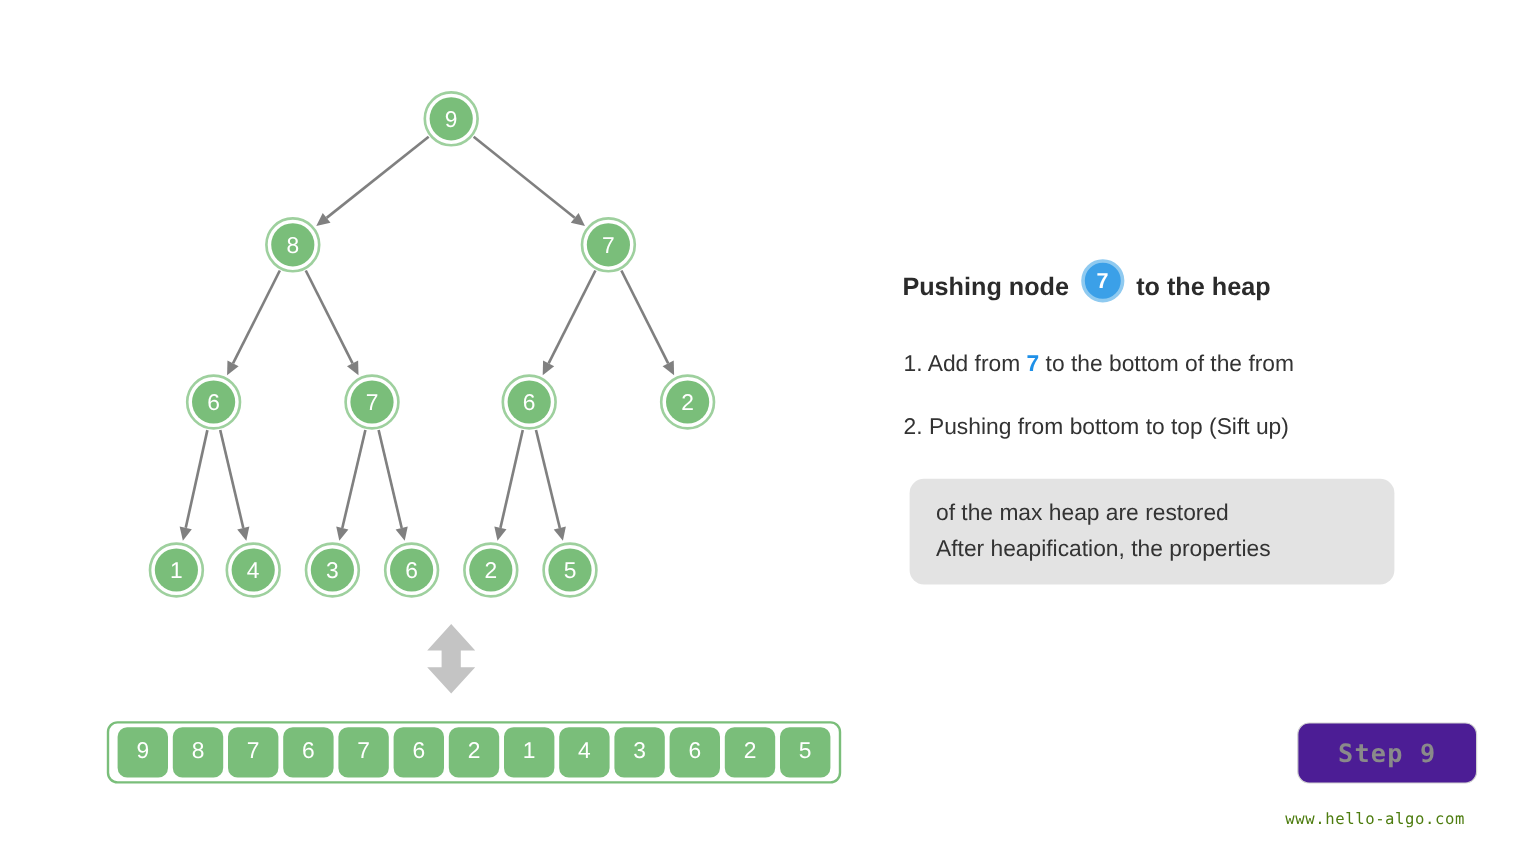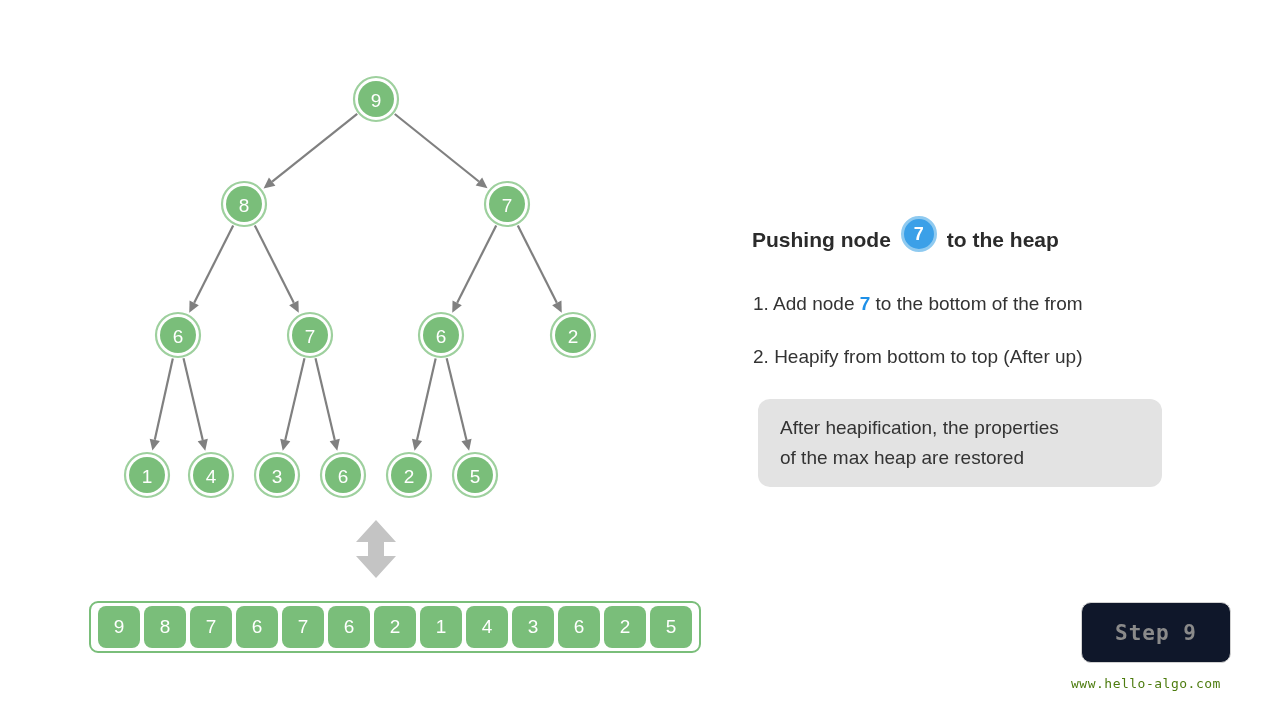--- a/index.html
+++ b/index.html
@@ -72,22 +72,22 @@
   #note-box{
     position:absolute;left:6px;top:399px;
     width:404px;
     background:#e3e3e3;border-radius:12px;
     padding:14px 22px;box-sizing:border-box;
     font-size:19px;line-height:30px;color:#333333;
   }
 
   #step-badge{
     position:absolute;left:1081px;top:602px;
-    width:150px;height:61px;
-    background:#0f172a;border:1.5px solid #d2d2d2;border-radius:10px;
+    width:150px;height:51px;
+    background:#4c1d95;border:1.5px solid #d2d2d2;border-radius:10px;
     box-sizing:border-box;
     display:flex;align-items:center;justify-content:center;
     font-family:"DejaVu Sans Mono", monospace;
     font-size:21px;font-weight:bold;color:#8a8a8a;
     letter-spacing:1px;
   }
   #watermark{
     position:absolute;left:1071px;top:676px;
     font-family:"DejaVu Sans Mono", monospace;
     font-size:13px;color:#4d7c0f;letter-spacing:0.5px;
@@ -217,33 +217,33 @@
   <div id="panel">
 
     <div id="title-row">
       <span class="t-pre">Pushing node</span>
       <span class="badge">7</span>
       <span class="t-post">to the heap</span>
     </div>
 
     <div class="step-line" id="step-1">
       <span>1.</span>
-      <span>Add node</span>
+      <span>Add from</span>
       <span class="hl">7</span>
       <span>to the bottom of the from</span>
     </div>
 
     <div class="step-line" id="step-2">
       <span>2.</span>
-      <span>Heapify from bottom to top (After up)</span>
+      <span>Pushing from bottom to top (Sift up)</span>
     </div>
 
     <div id="note-box">
+      <div>of the max heap are restored</div>
       <div>After heapification, the properties</div>
-      <div>of the max heap are restored</div>
     </div>
 
   </div>
 
   <div id="step-badge">Step 9</div>
   <div id="watermark">www.hello-algo.com</div>
 
 </div>
 
 </body></html>

